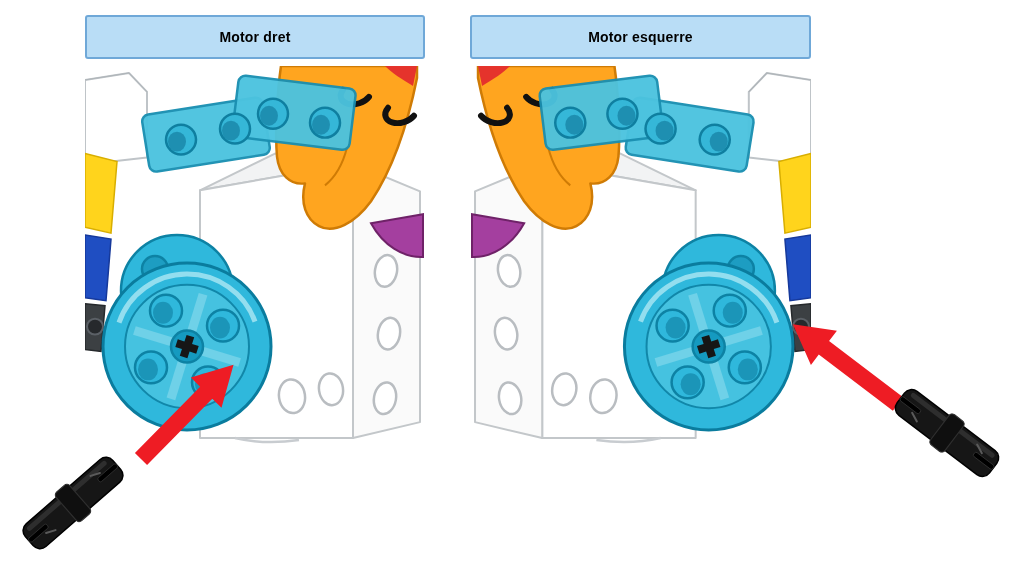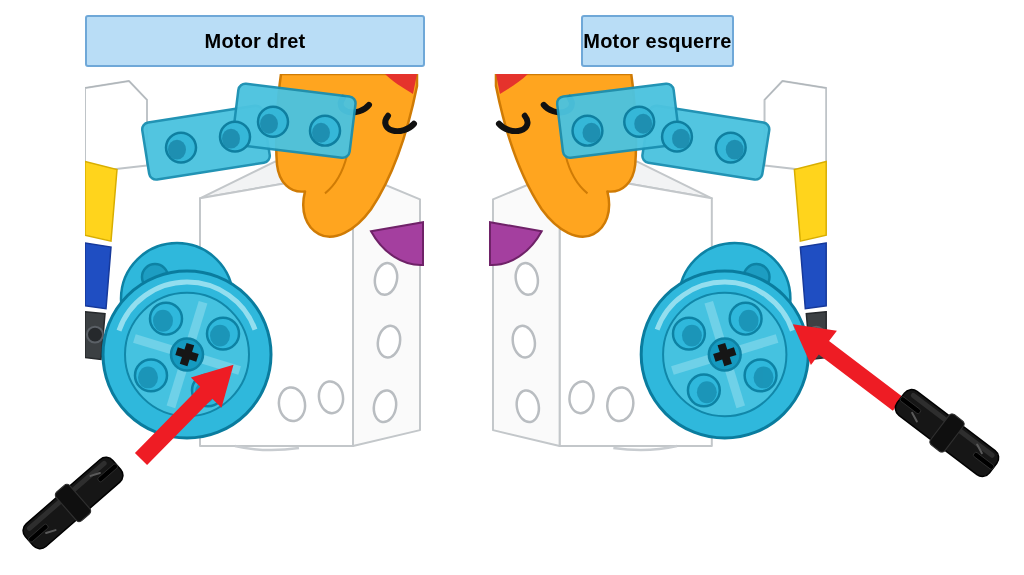--- a/index.html
+++ b/index.html
@@ -11,28 +11,28 @@
     position: relative;
     width: 1024px;
     height: 575px;
     background: var(--canvas-bg, #ffffff);
     overflow: hidden;
   }
 
   .panel { position: absolute; display: flex; flex-direction: column; }
 
   .panel-header {
-    height: 52px;
+    height: 44px;
     background: var(--header-bg, #b9ddf6);
     border: 2px solid var(--header-border, #6fa8d8);
     border-radius: 3px;
     display: flex;
     align-items: center;
     justify-content: center;
-    font-size: 20px;
+    font-size: 14px;
     font-weight: bold;
     color: var(--header-text, #000);
     margin-bottom: 7px;
     letter-spacing: 0.2px;
   }
 
   .panel-image { height: 378px; background: #ffffff; }
   .panel-image svg { display: block; width: 100%; height: 100%; }
 
   .overlay {
@@ -147,21 +147,21 @@
     <div class="panel-header">
       <span>Motor dret</span>
     </div>
     <div class="panel-image">
       <svg viewBox="0 0 340 380" preserveAspectRatio="none">
         <use href="#motor-art" xlink:href="#motor-art"></use>
       </svg>
     </div>
   </figure>
 
-  <figure class="panel" style="left:487px; top:15px; width:341px;align-items:center;">
+  <figure class="panel" style="left:470px; top:15px; width:341px;">
     <div class="panel-header">
       <span>Motor esquerre</span>
     </div>
     <div class="panel-image">
       <svg viewBox="0 0 340 380" preserveAspectRatio="none">
         <use href="#motor-art" xlink:href="#motor-art" transform="translate(340,0) scale(-1,1)"></use>
       </svg>
     </div>
   </figure>
 

